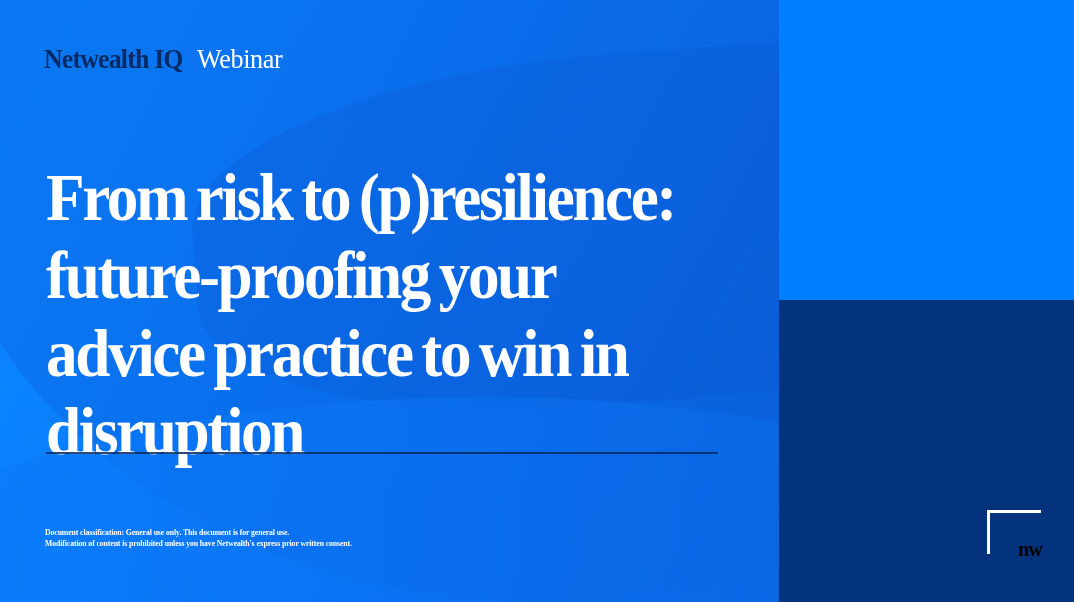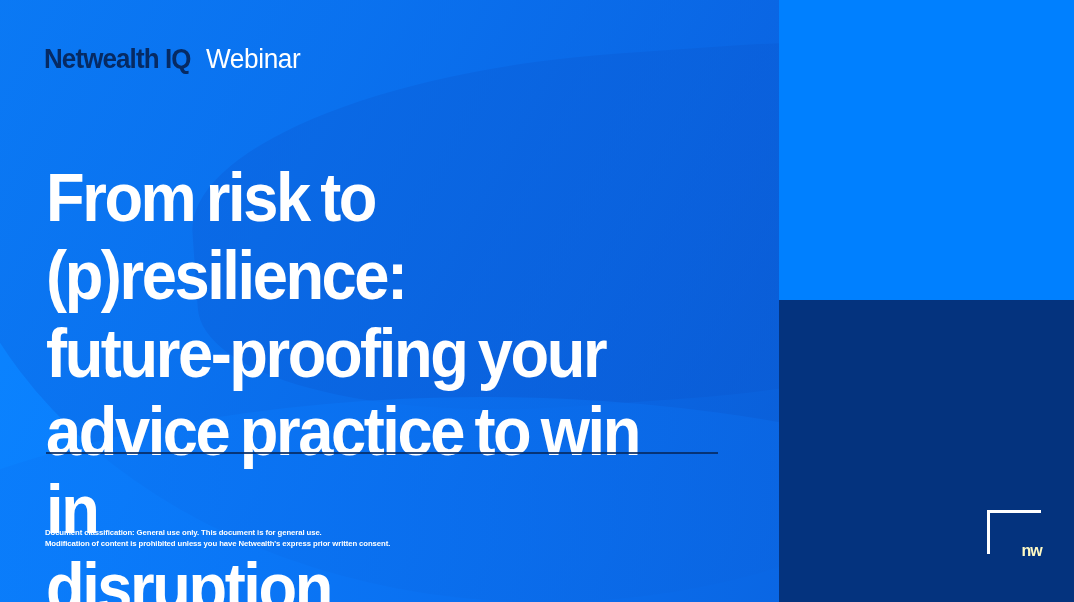--- a/index.html
+++ b/index.html
@@ -5,21 +5,21 @@
   html, body {
     margin: 0;
     padding: 0;
     background: #ffffff;
   }
   #slide {
     position: relative;
     width: 1074px;
     height: 602px;
     overflow: hidden;
-    font-family: Liberation Sans, sans-serif;
+    font-family: Liberation Serif, serif;
     background: #0a7bff;
   }
 
   
   .bg-base {
     position: absolute;
     inset: 0;
     background: linear-gradient(118deg, #0b86ff 0%, #0a7efd 28%, #0a6df0 58%, #0a5fd8 82%, #0a57cc 100%);
   }
   .bg-swoosh-top {
@@ -159,22 +159,22 @@
     width: 54px;
     height: 44px;
     border-left: 3px solid #ffffff;
     border-top: 3px solid #ffffff;
     box-sizing: border-box;
   }
   .nw-text {
     position: absolute;
     right: -1px;
     bottom: -5px;
-    color: #fef9c3;
-    font-size: 16px;
+    color: #000000;
+    font-size: 20px;
     font-weight: 700;
     letter-spacing: -0.8px;
     line-height: 1;
   }
 </style>
 </head>
 <body>
 
 <div id="slide">
 

